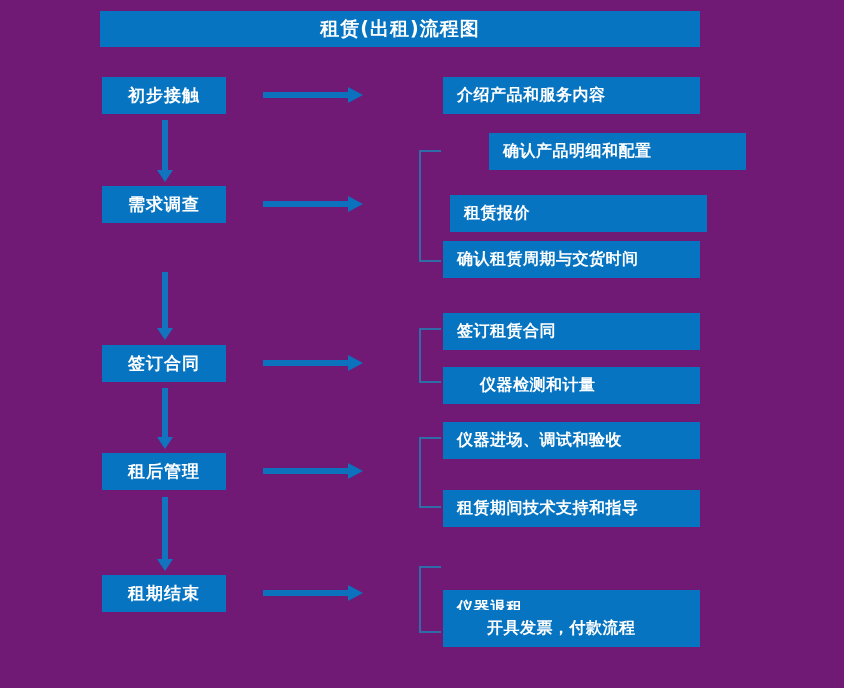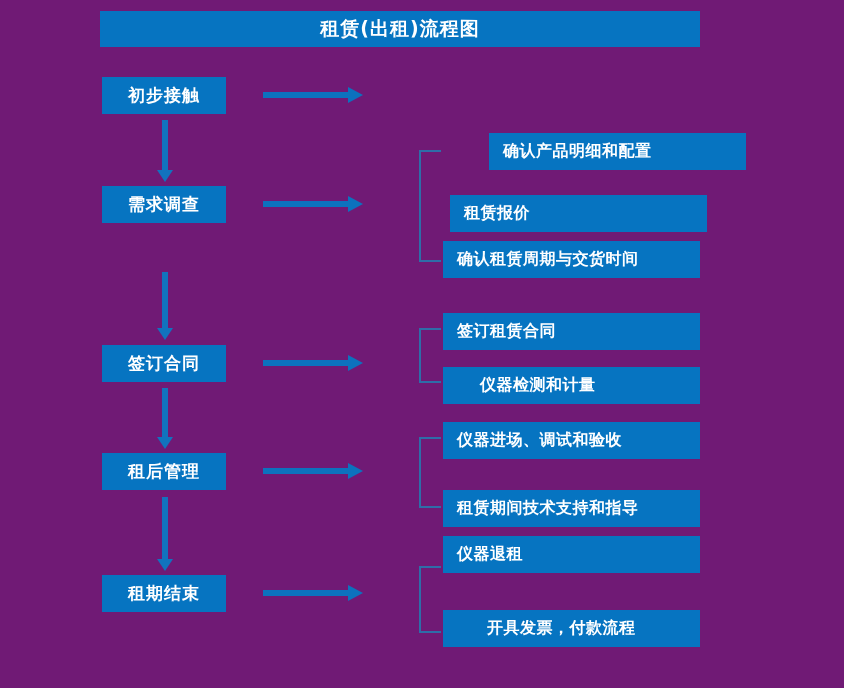--- a/index.html
+++ b/index.html
@@ -194,32 +194,33 @@
   </div>
 
   <div class="bracket" style="top:150px; height:112px;"></div>
 
   <div class="bracket" style="top:328px; height:55px;"></div>
 
   <div class="bracket" style="top:437px; height:71px;"></div>
 
   <div class="bracket" style="top:566px; height:67px;"></div>
 
+  <div class="detail-box" style="top:77px;">介绍产品和服务内容</div>
 
   <div class="detail-box" style="top:133px;margin-left:46px;">确认产品明细和配置</div>
 
   <div class="detail-box" style="top:195px;margin-left:7px;">租赁报价</div>
 
   <div class="detail-box" style="top:241px;">确认租赁周期与交货时间</div>
 
   <div class="detail-box" style="top:313px;">签订租赁合同</div>
 
   <div class="detail-box" style="top:367px;padding-left:37px;">仪器检测和计量</div>
 
   <div class="detail-box" style="top:422px;">仪器进场、调试和验收</div>
 
   <div class="detail-box" style="top:490px;">租赁期间技术支持和指导</div>
 
-  <div class="detail-box" style="top:536px;">仪器退租</div>
+  <div class="detail-box" style="top:590px;">仪器退租</div>
 
   <div class="detail-box" style="top:610px;padding-left:44px;">开具发票，付款流程</div>
 
 </div>
 
 </body></html>

